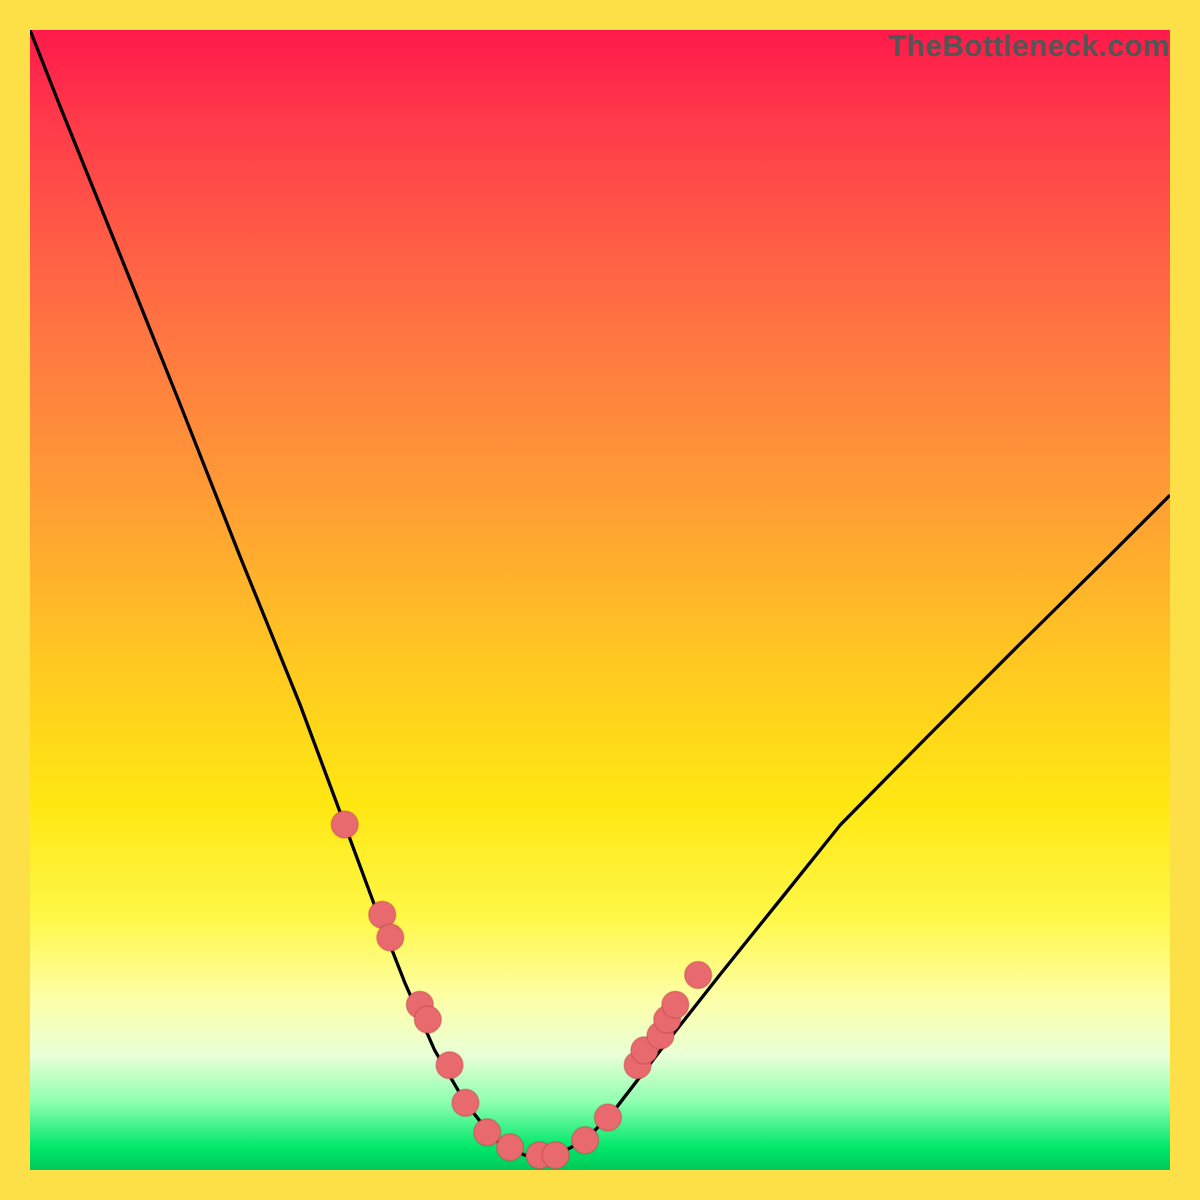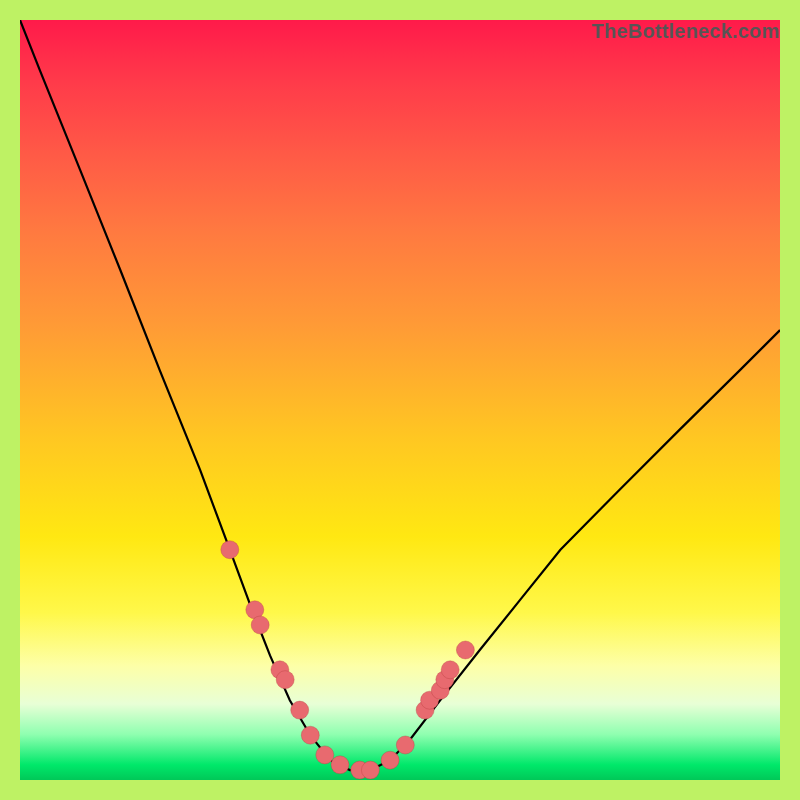--- a/index.html
+++ b/index.html
@@ -10,21 +10,21 @@
     overflow: hidden;
     background: #000;
     font-family: Arial, Helvetica, sans-serif;
   }
   .frame {
     position: absolute;
     top: 0;
     left: 0;
     width: 800px;
     height: 800px;
-    background: #bef264;
+    background: #fde047;
   }
   .plot {
     position: absolute;
     top: 20px;
     left: 20px;
     width: 760px;
     height: 760px;
     background: linear-gradient(to bottom,
       #ff1a4a 0%,
       #ff3a4a 8%,

